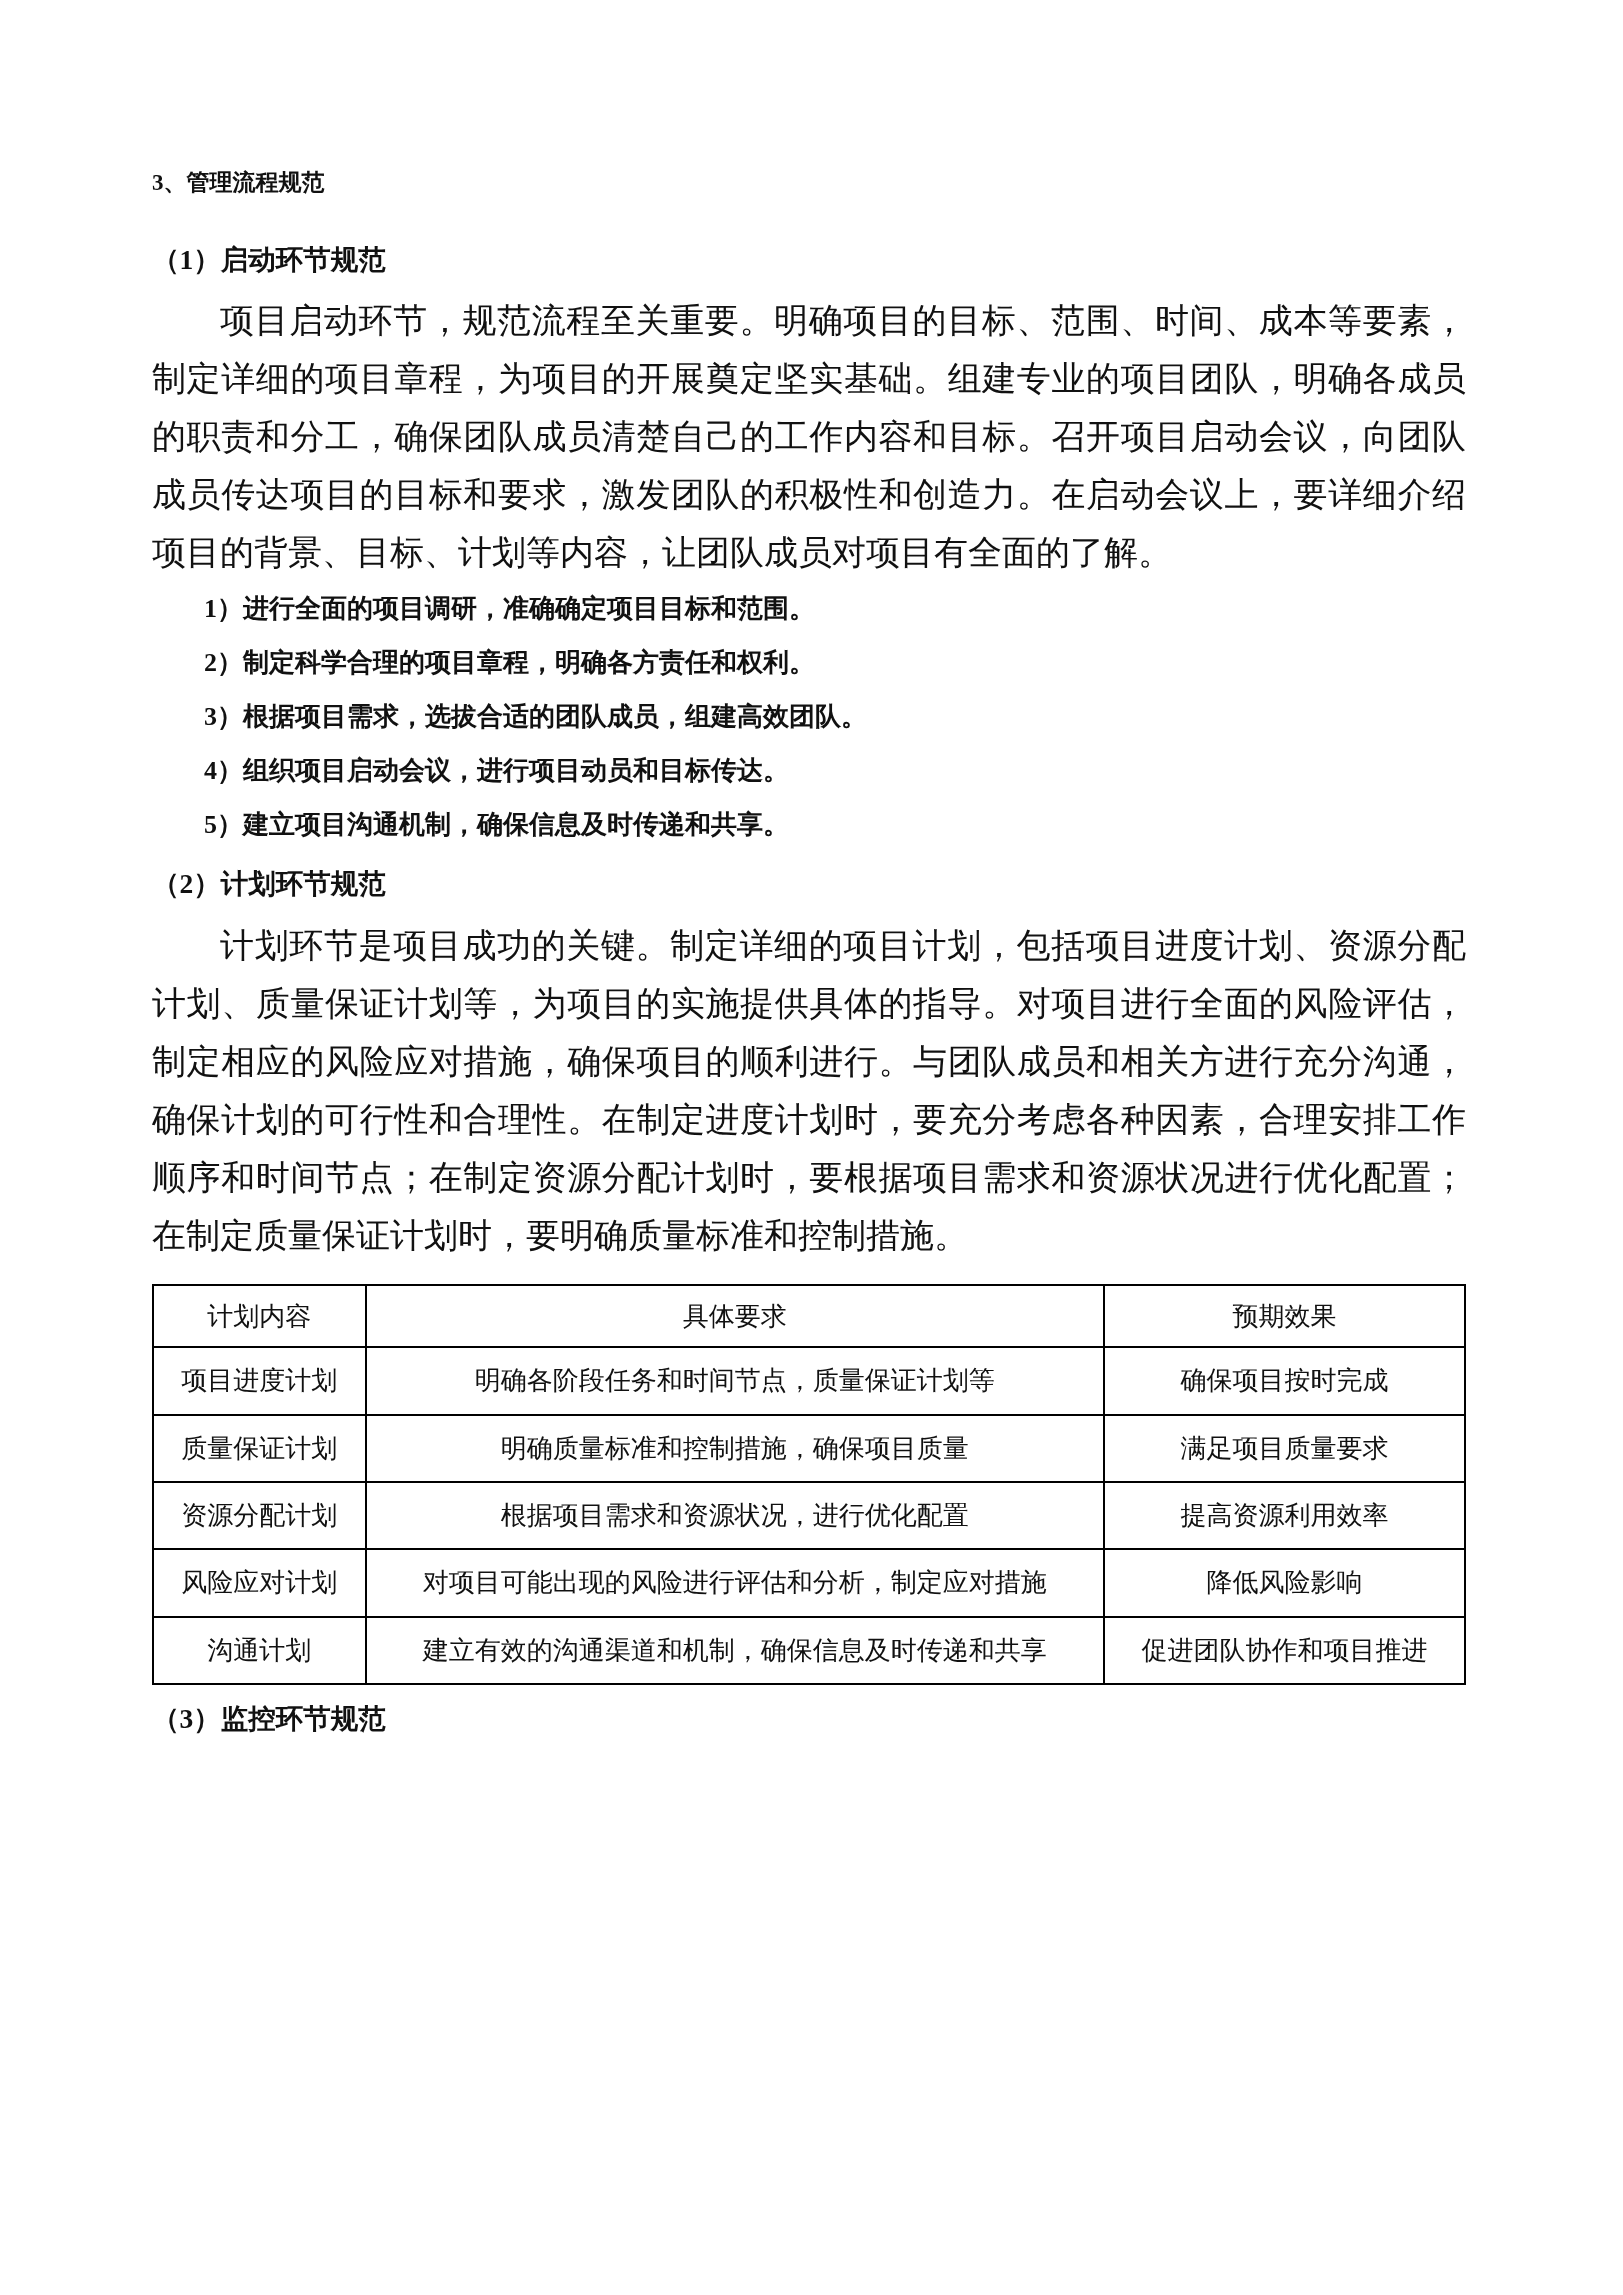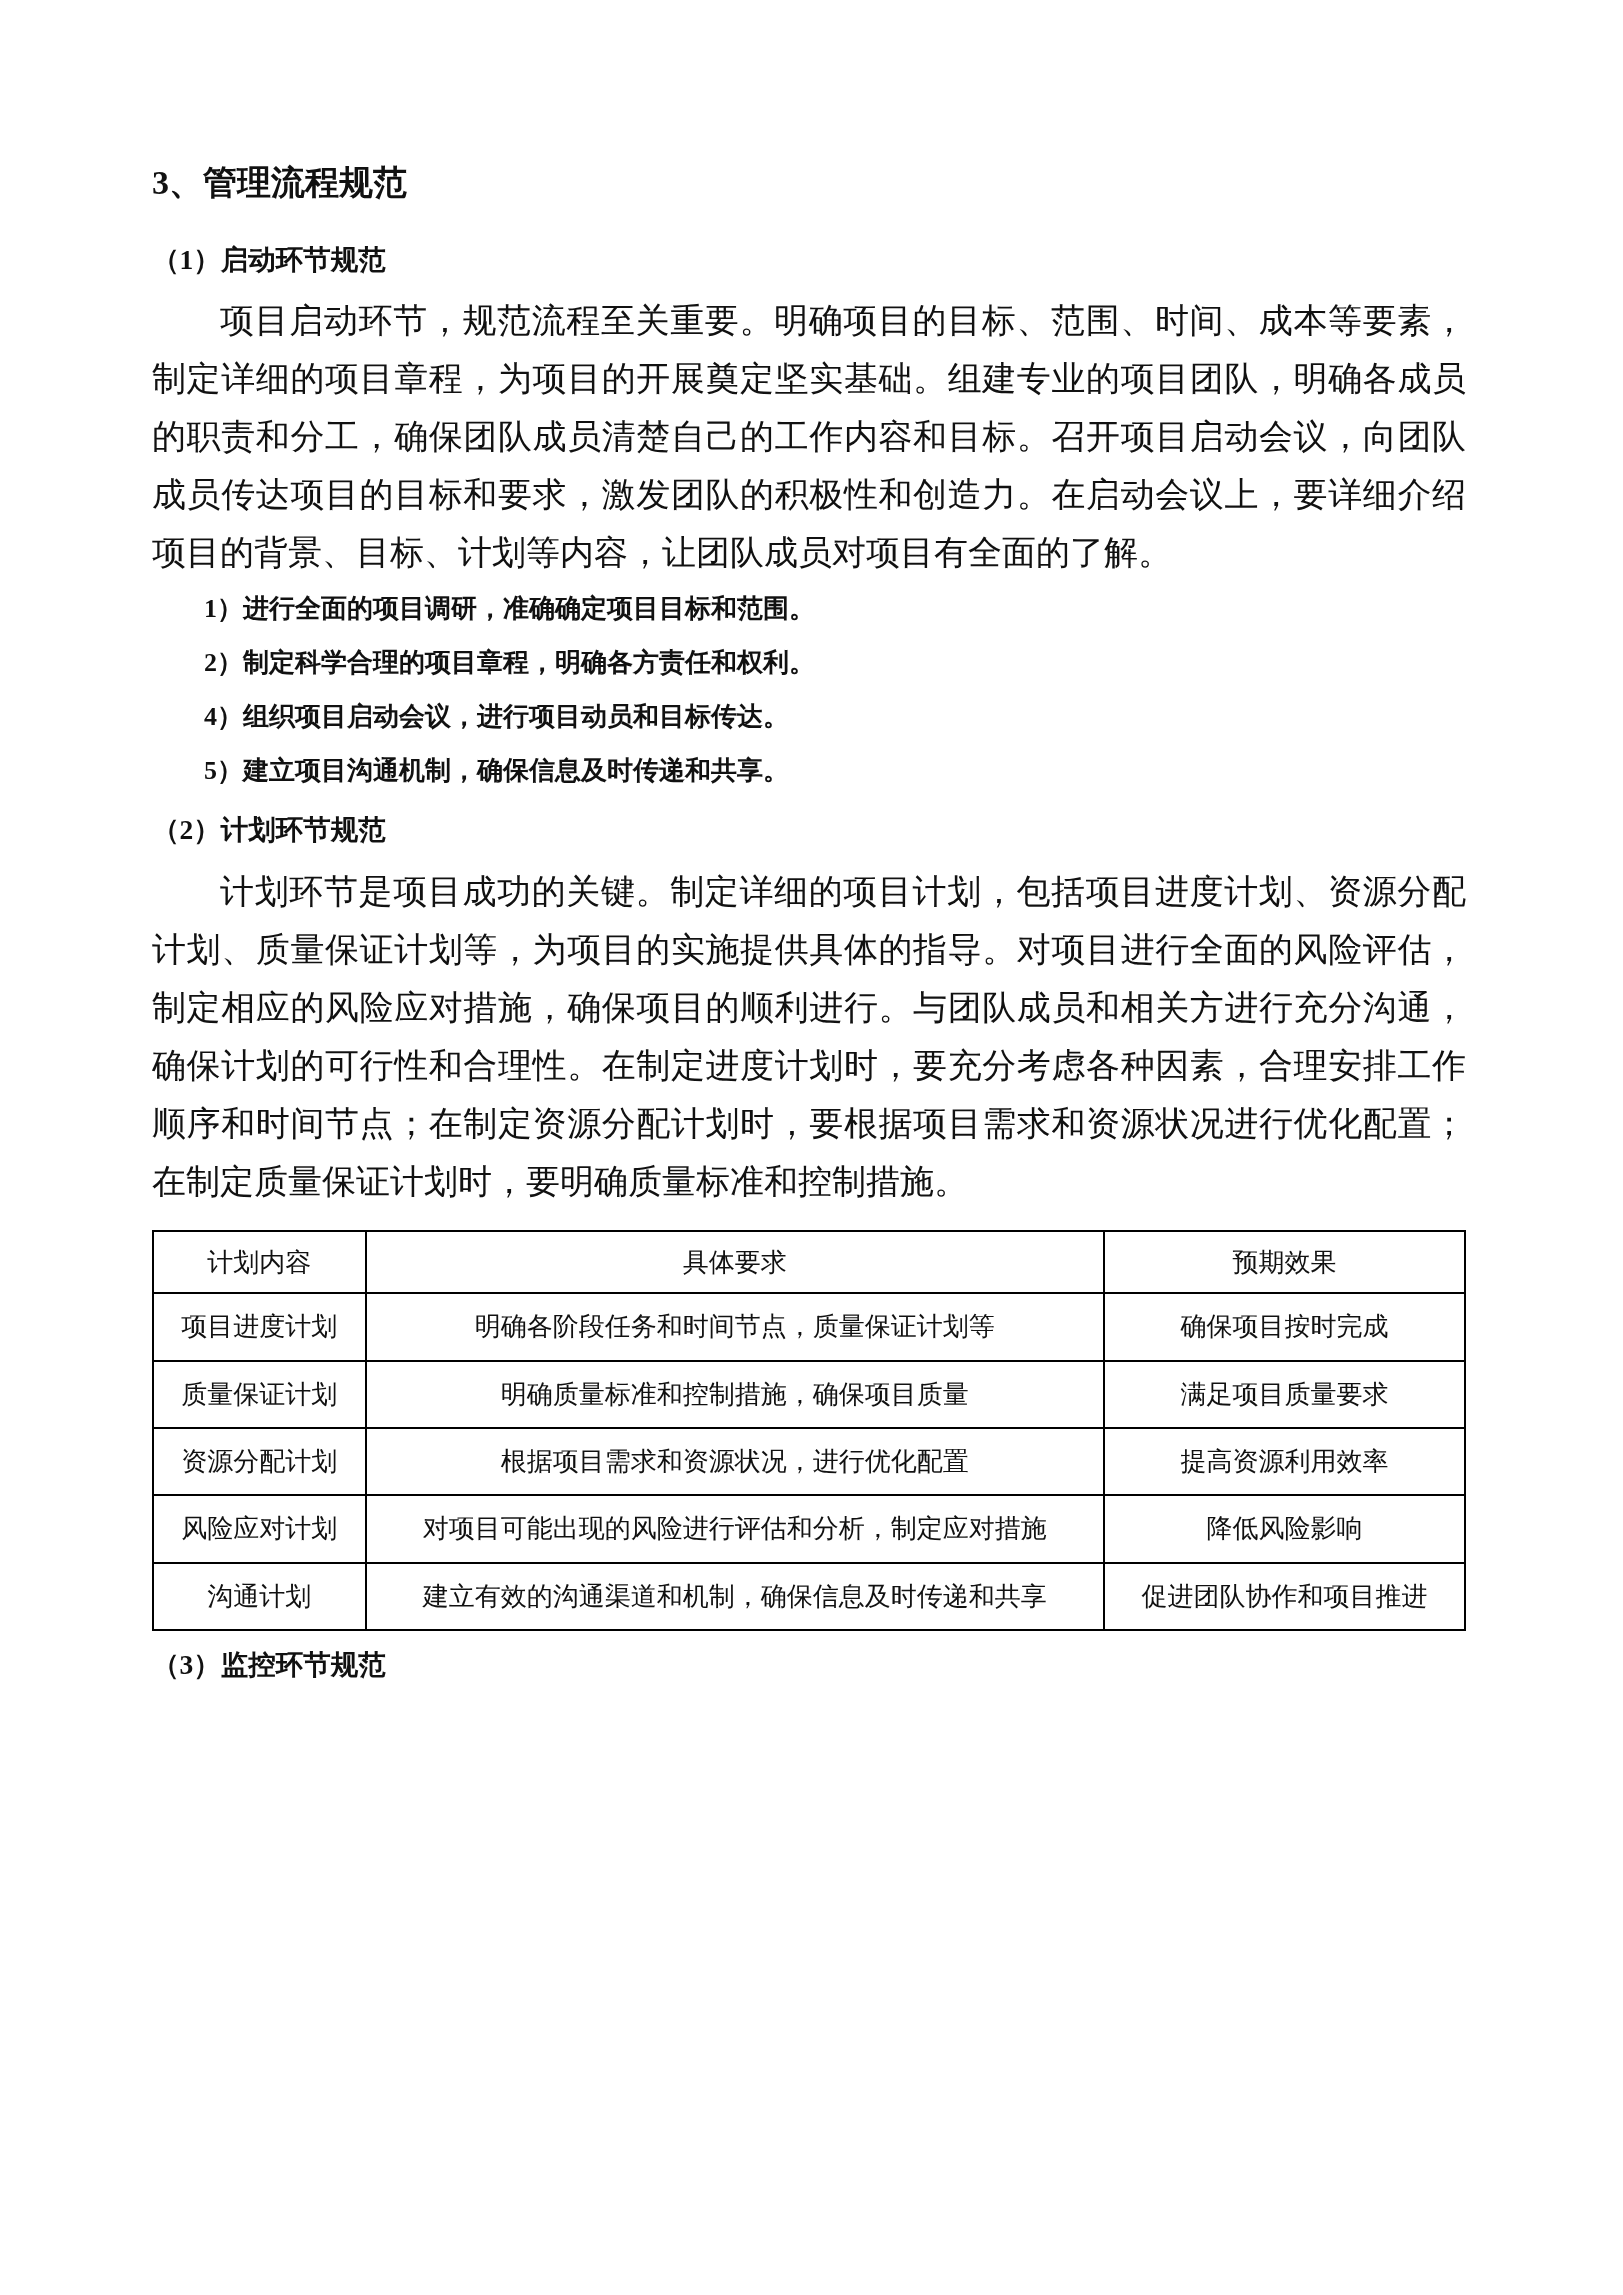--- a/index.html
+++ b/index.html
@@ -11,21 +11,21 @@
     color: #111111;
     position: relative;
   }
   .page {
     width: 1623px;
     height: 2295px;
     background: #ffffff;
     padding: 160px 157px 131px 152px;
   }
   .doc-title {
-    font-size: 34px;
+    font-size: 23px;
     font-weight: bold;
     line-height: 46px;
     margin-bottom: 31px;
   }
   .sec-heading {
     font-size: 27.5px;
     font-weight: bold;
     line-height: 46px;
     margin-top: 9.2px;
     margin-bottom: 9.2px;
@@ -73,20 +73,21 @@
 
   <div class="doc-title">3、管理流程规范</div>
 
   <div class="sec-heading">（1）启动环节规范</div>
 
   <p class="para">项目启动环节，规范流程至关重要。明确项目的目标、范围、时间、成本等要素，制定详细的项目章程，为项目的开展奠定坚实基础。组建专业的项目团队，明确各成员的职责和分工，确保团队成员清楚自己的工作内容和目标。召开项目启动会议，向团队成员传达项目的目标和要求，激发团队的积极性和创造力。在启动会议上，要详细介绍项目的背景、目标、计划等内容，让团队成员对项目有全面的了解。</p>
 
   <div class="list">
     <div class="list-item">1）进行全面的项目调研，准确确定项目目标和范围。</div>
     <div class="list-item">2）制定科学合理的项目章程，明确各方责任和权利。</div>
+    <div class="list-item">3）根据项目需求，选拔合适的团队成员，组建高效团队。</div>
     <div class="list-item">4）组织项目启动会议，进行项目动员和目标传达。</div>
     <div class="list-item">5）建立项目沟通机制，确保信息及时传递和共享。</div>
   </div>
 
   <div class="sec-heading">（2）计划环节规范</div>
 
   <p class="para">计划环节是项目成功的关键。制定详细的项目计划，包括项目进度计划、资源分配计划、质量保证计划等，为项目的实施提供具体的指导。对项目进行全面的风险评估，制定相应的风险应对措施，确保项目的顺利进行。与团队成员和相关方进行充分沟通，确保计划的可行性和合理性。在制定进度计划时，要充分考虑各种因素，合理安排工作顺序和时间节点；在制定资源分配计划时，要根据项目需求和资源状况进行优化配置；在制定质量保证计划时，要明确质量标准和控制措施。</p>
 
   <table class="plan-table">
     <colgroup>

